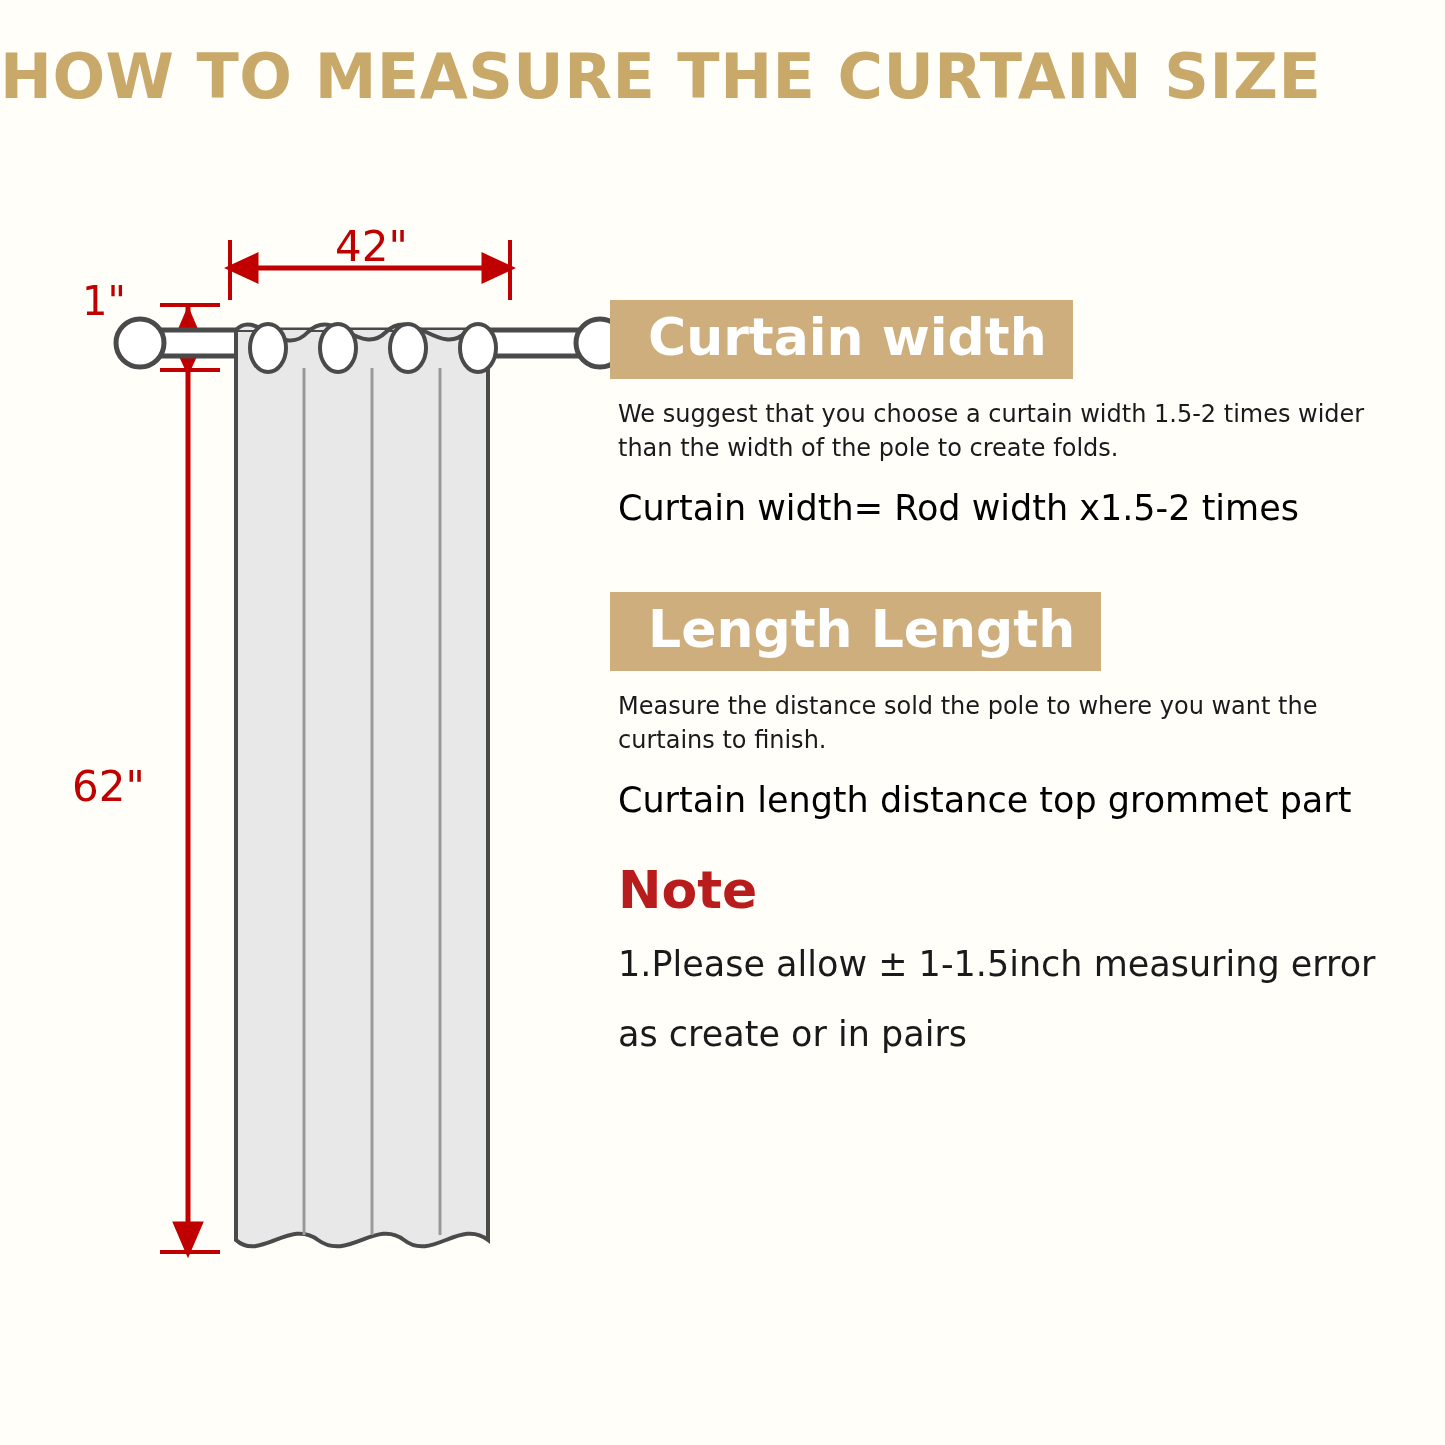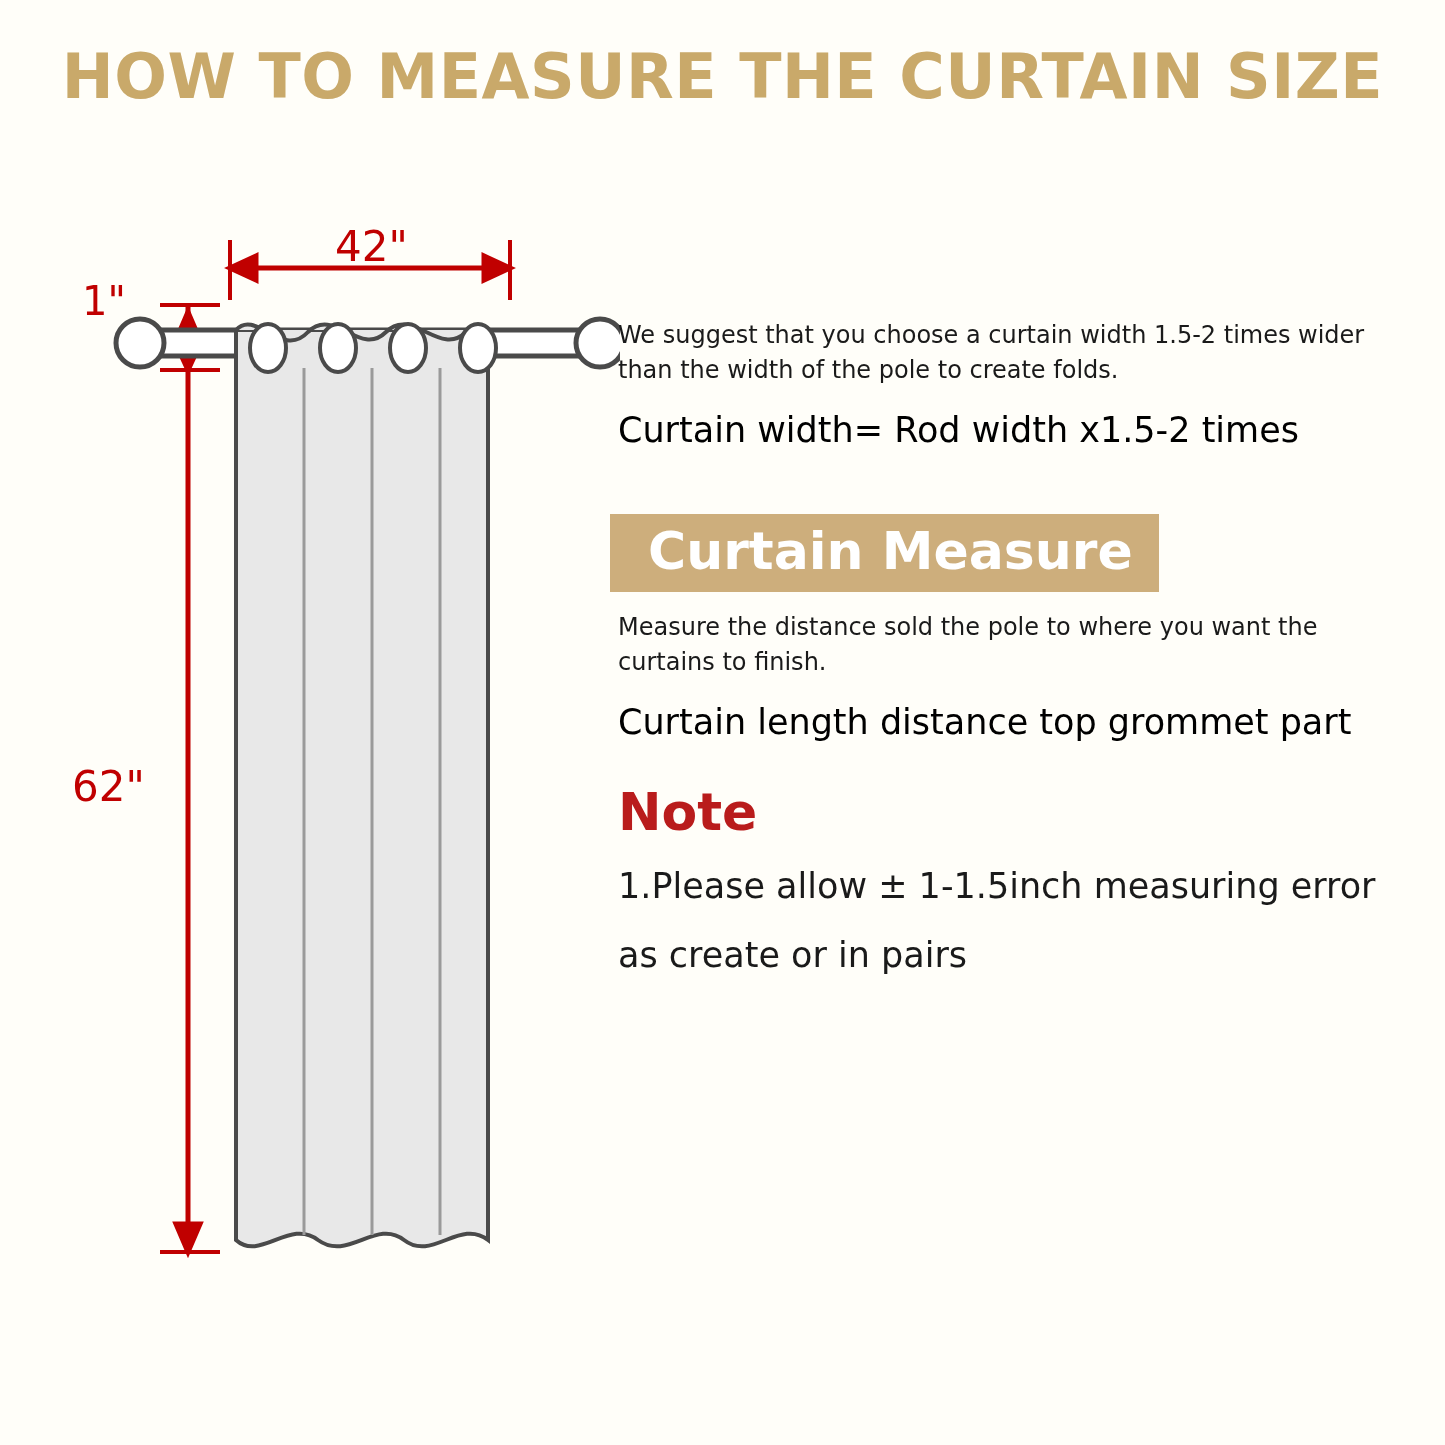--- a/index.html
+++ b/index.html
@@ -13,21 +13,21 @@
     font-family: "DejaVu Sans", sans-serif;
     position: relative;
     overflow: hidden;
   }
 
   #page-title {
     position: absolute;
     top: 40px;
     left: 0;
     width: 1445px;
-    text-align: center;
+    text-align: left;
     font-family: "DejaVu Sans", sans-serif;
     font-weight: bold;
     font-size: 62px;
     letter-spacing: 0.5px;
     color: #c9a96a;
     white-space: nowrap;
   }
 
   
   #diagram {
@@ -157,26 +157,27 @@
     </g>
   </svg>
 
   <div class="dim-label" id="label-42">42"</div>
   <div class="dim-label" id="label-1">1"</div>
   <div class="dim-label" id="label-62">62"</div>
 </div>
 
 <div id="right">
 
+  <div class="section-banner">Curtain width</div>
   <div class="body-text">We suggest that you choose a curtain width 1.5-2 times wider than the width of the pole to create folds.</div>
   <div class="bold-line">Curtain width= Rod width x1.5-2 times</div>
 
   <div class="gap-lg"></div>
 
-  <div class="section-banner">Curtain Measure</div>
+  <div class="section-banner">Length Length</div>
   <div class="body-text">Measure the distance sold the pole to where you want the curtains to finish.</div>
   <div class="bold-line">Curtain length distance top grommet part</div>
 
   <div class="gap-md"></div>
 
   <div id="note-head">Note</div>
   <div class="note-line">1.Please allow ± 1-1.5inch measuring error</div>
   <div class="note-line">as create or in pairs</div>
 </div>
 

